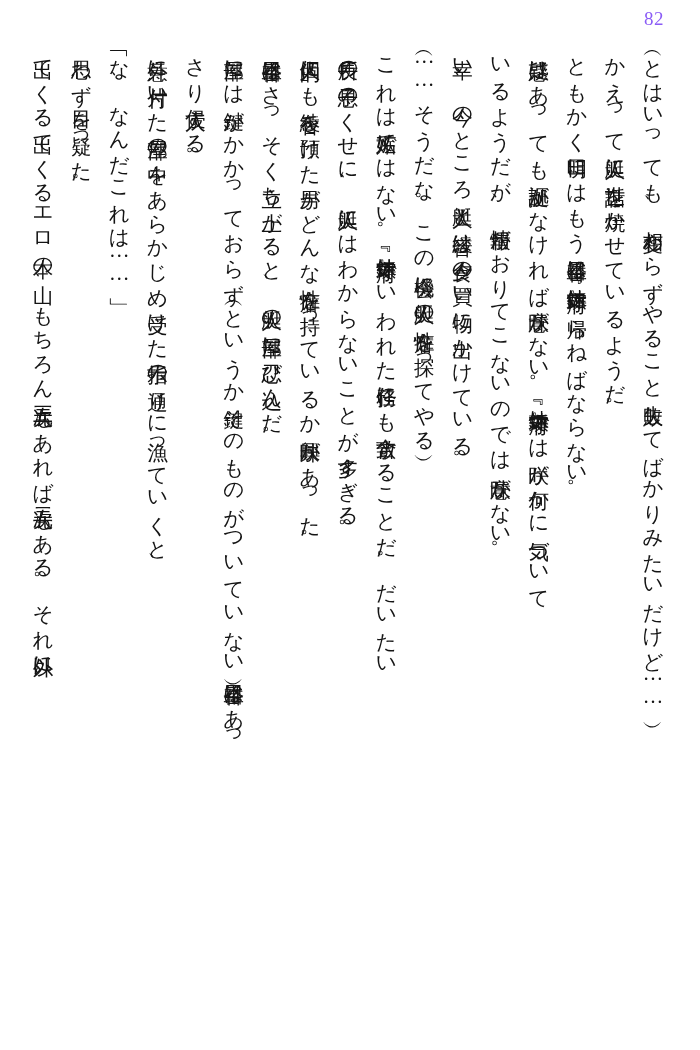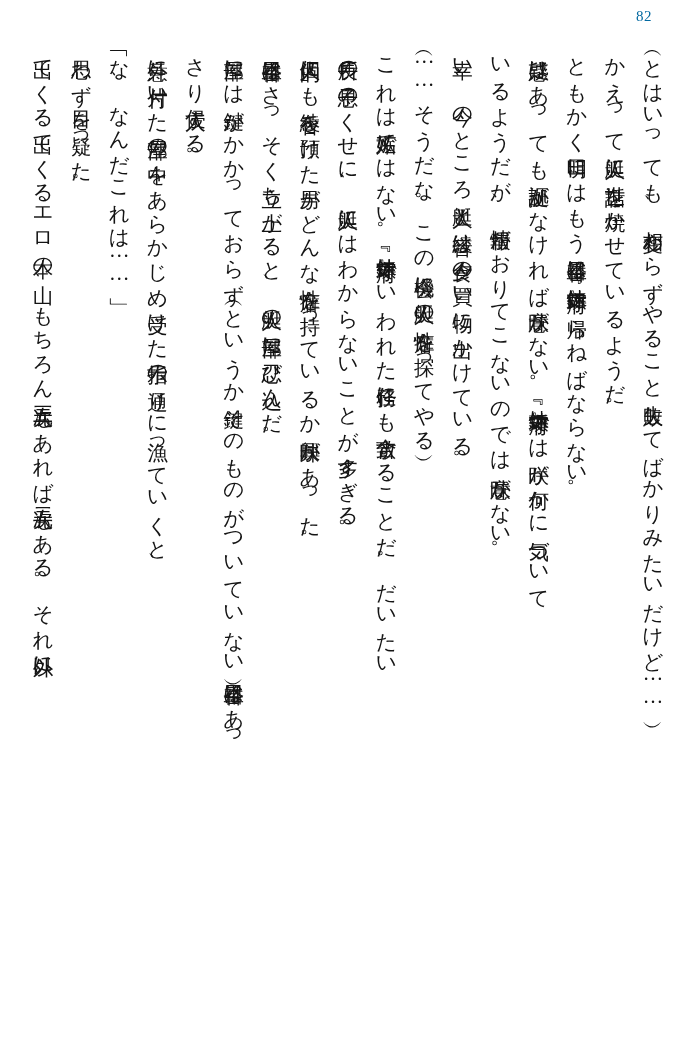--- a/index.html
+++ b/index.html
@@ -19,24 +19,24 @@
     position: relative;
     width: 700px;
     height: 1050px;
     box-sizing: border-box;
     padding: 14px 18px 18px 18px;
     background: #fff;
   }
   .page-number {
     position: absolute;
     top: 8px;
-    right: 48px;
-    font-size: 15px;
+    right: 36px;
+    font-size: 19px;
     letter-spacing: 0.5px;
-    color: #0369a1;
+    color: #8b5cf6;
     font-family: "Liberation Serif", "DejaVu Serif", serif;
   }
   .text-frame {
     position: absolute;
     top: 44px;
     right: 28px;
     bottom: 30px;
     left: 36px;
     writing-mode: vertical-rl;
     text-orientation: upright;

